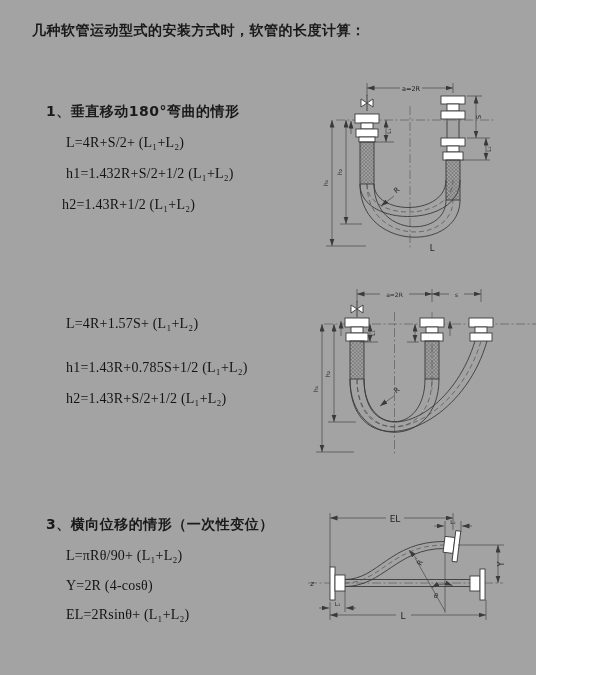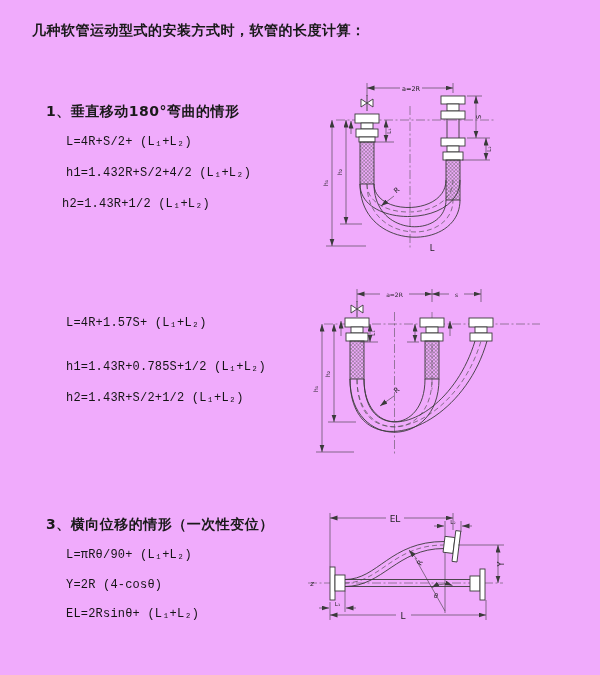--- a/index.html
+++ b/index.html
@@ -1,28 +1,28 @@
 <!DOCTYPE html>
 <html><head>
 <meta charset="utf-8">
 <style>
   html,body{margin:0;padding:0;background:#ffffff;}
   .page{
-    position:relative;width:600px;height:675px;background:#f0abfc;
+    position:relative;width:536px;height:675px;background:#a3a3a3;
     font-family:"DejaVu Sans","Liberation Sans",sans-serif;color:#1a1a1a;overflow:hidden;
   }
   .page-title{
     position:absolute;left:32px;top:22px;font-size:14px;font-weight:700;letter-spacing:0.5px;white-space:nowrap;
   }
   .sec-heading{
     position:absolute;font-size:14px;font-weight:700;letter-spacing:0.5px;white-space:nowrap;
   }
   .formula{
-    position:absolute;font-size:12px;font-weight:400;letter-spacing:0.2px;white-space:nowrap;
-    font-family:Liberation Mono, monospace;color:#141414;
+    position:absolute;font-size:14px;font-weight:400;letter-spacing:0.2px;white-space:nowrap;
+    font-family:Liberation Serif, serif;color:#141414;
   }
   .dia{position:absolute;}
   
   .ln{stroke:#3a3a3a;stroke-width:0.9;fill:none;}
   .fillw{fill:#ffffff;}
   .dim{stroke:#3a3a3a;stroke-width:0.6;fill:none;}
   .cl{stroke:#4a4a4a;stroke-width:0.55;fill:none;stroke-dasharray:9 2.5 2 2.5;}
   .hd{stroke:#4a4a4a;stroke-width:0.65;fill:none;stroke-dasharray:5 3;}
   .svgtxt{fill:#222222;stroke:none;font-family:"DejaVu Sans","Liberation Sans",sans-serif;}
   .braidrect{fill:url(#braid);stroke:#3a3a3a;stroke-width:0.9;}
@@ -40,21 +40,21 @@
       <pattern id="braid" patternUnits="userSpaceOnUse" width="3.6" height="3.6">
         <path d="M0,3.6 L3.6,0 M0,0 L3.6,3.6" stroke="#555555" stroke-width="0.45" fill="none"></path>
       </pattern>
     </defs>
   </svg>
 
   <div class="page-title">几种软管运动型式的安装方式时，软管的长度计算：</div>
 
   <div class="sec-heading" style="left:46px;top:103px">1、垂直移动180°弯曲的情形</div>
   <div class="formula" style="left:66px;top:135px">L=4R+S/2+ (L₁+L₂)</div>
-  <div class="formula" style="left:66px;top:166px">h1=1.432R+S/2+4/2 (L₁+L₂)</div>
+  <div class="formula" style="left:66px;top:166px">h1=1.432R+S/2+1/2 (L₁+L₂)</div>
   <div class="formula" style="left:62px;top:197px">h2=1.43R+1/2 (L₁+L₂)</div>
 
   <div class="formula" style="left:66px;top:316px">L=4R+1.57S+ (L₁+L₂)</div>
   <div class="formula" style="left:66px;top:360px">h1=1.43R+0.785S+1/2 (L₁+L₂)</div>
   <div class="formula" style="left:66px;top:391px">h2=1.43R+S/2+1/2 (L₁+L₂)</div>
 
   <div class="sec-heading" style="left:46px;top:516px">3、横向位移的情形（一次性变位）</div>
   <div class="formula" style="left:66px;top:548px">L=πRθ/90+ (L₁+L₂)</div>
   <div class="formula" style="left:66px;top:578px">Y=2R (4-cosθ)</div>
   <div class="formula" style="left:66px;top:607px">EL=2Rsinθ+ (L₁+L₂)</div>

